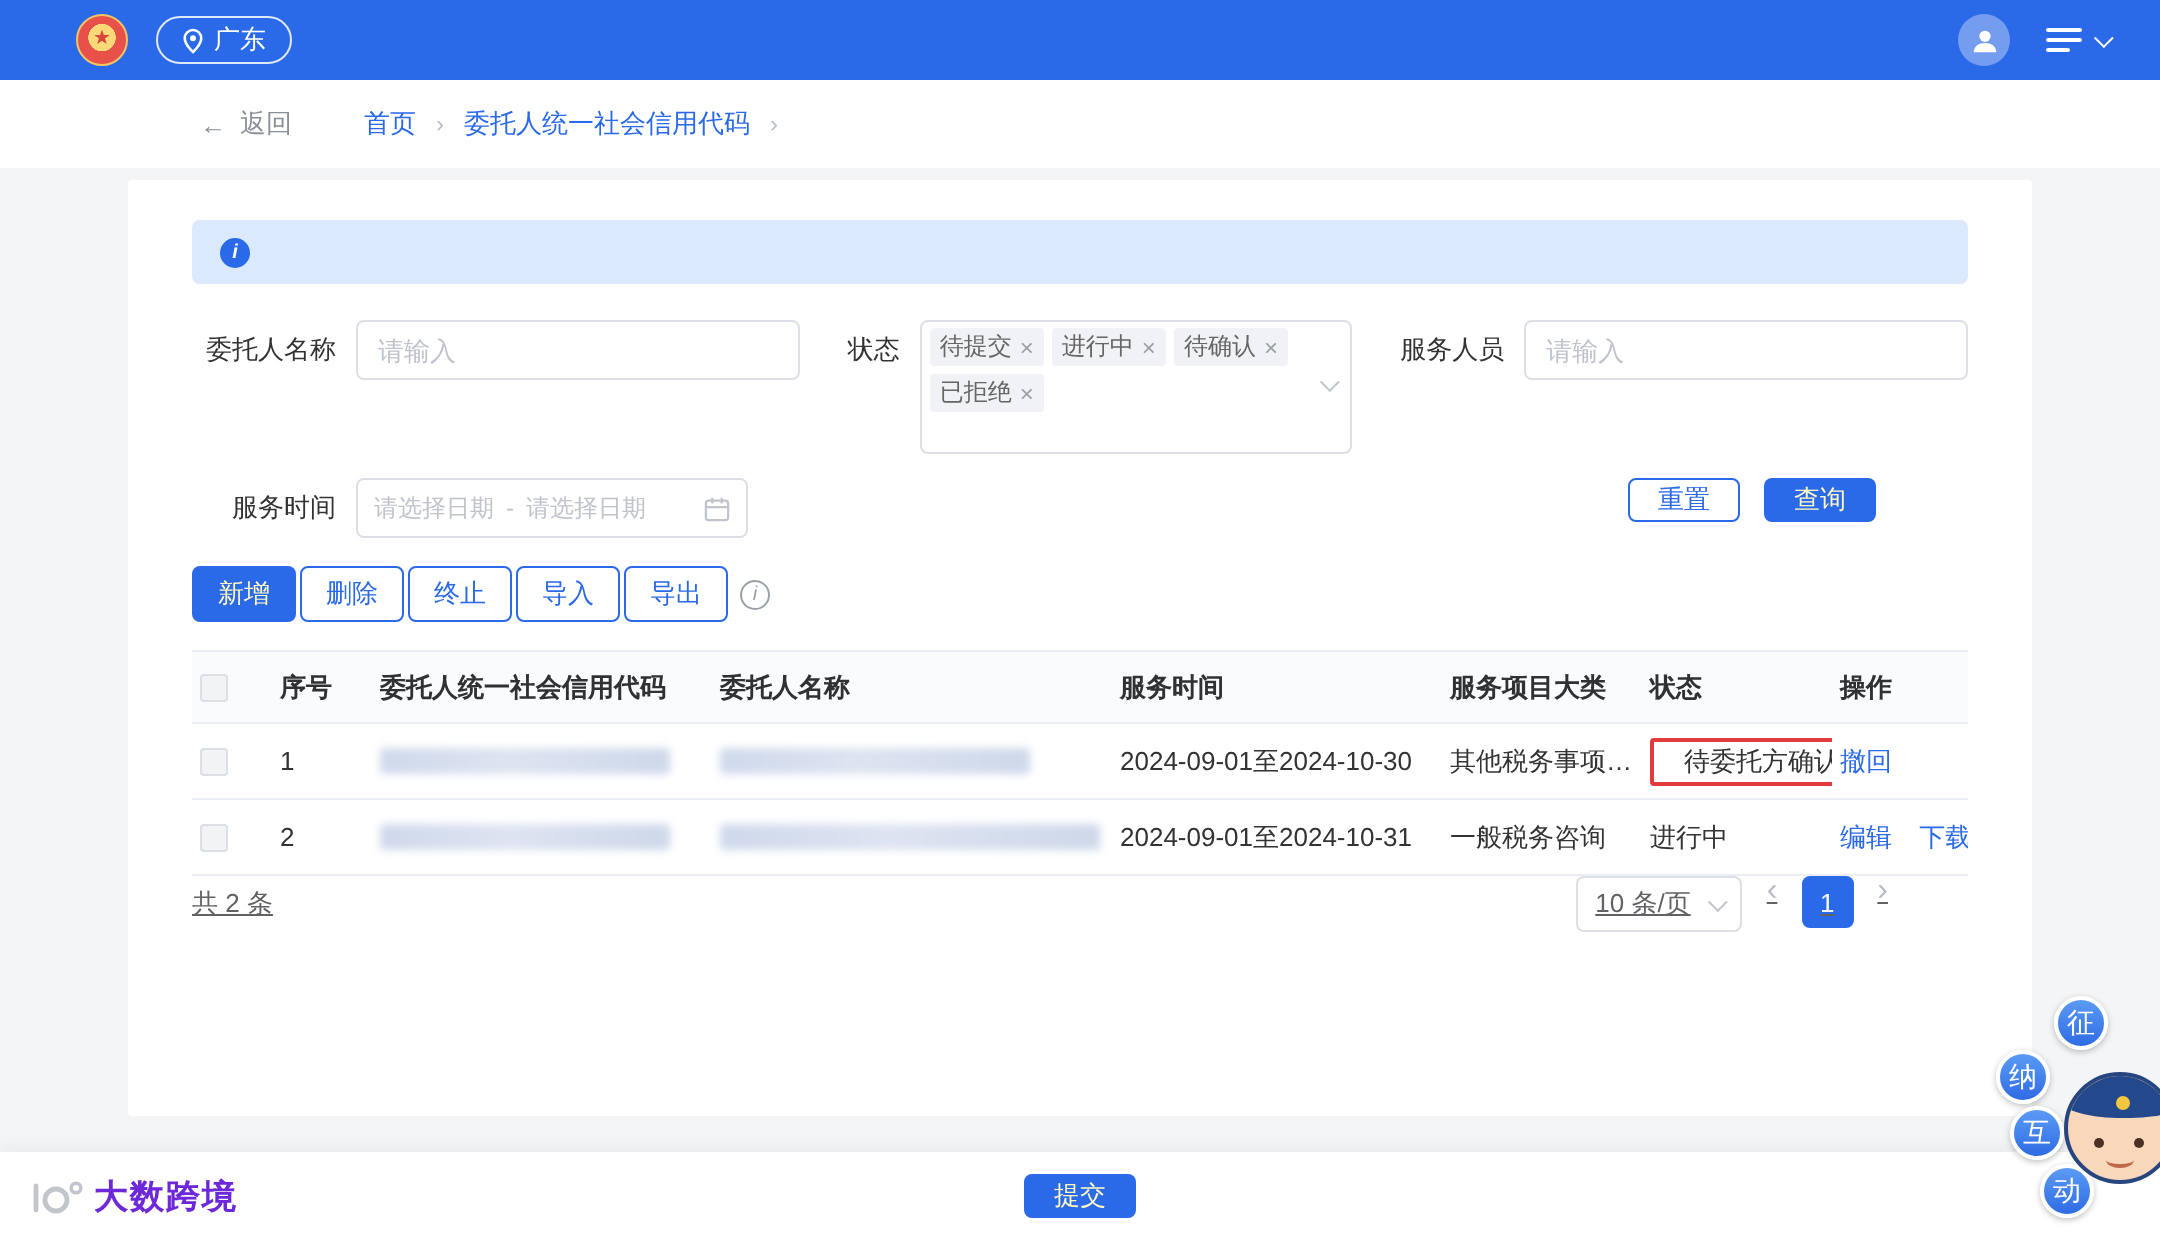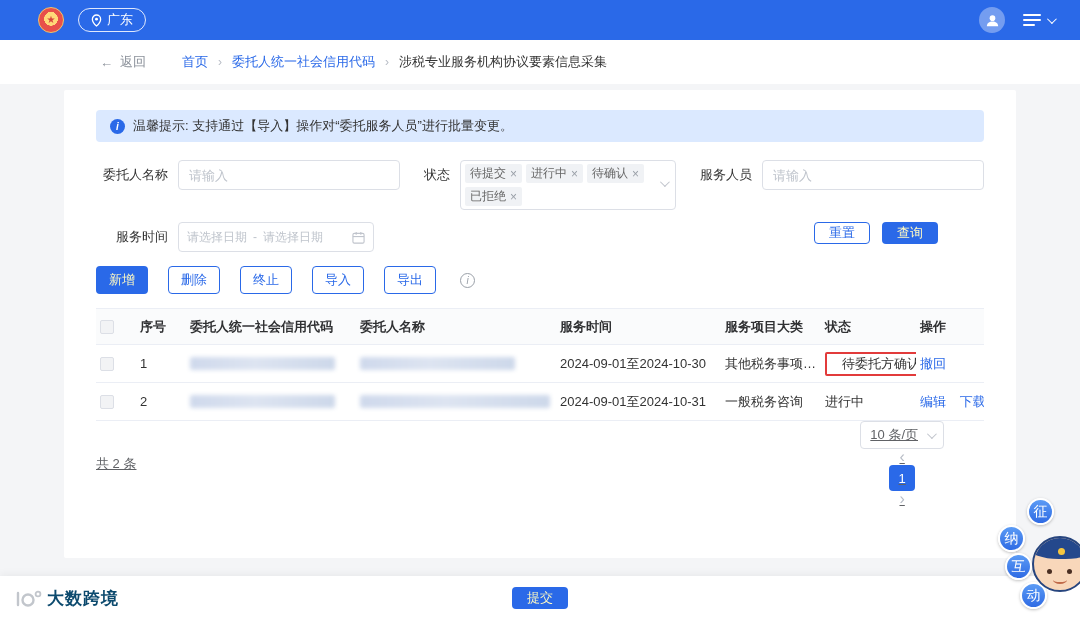--- a/index.html
+++ b/index.html
@@ -38,60 +38,60 @@
   .i-hint { width:15px; height:15px; border-radius:50%; border:1px solid #9aa0a8; color:#9aa0a8; font-size:10px; font-style:italic;
             display:inline-flex; align-items:center; justify-content:center; margin-left:4px; cursor:pointer; }
 
   .filter-row { display:flex; align-items:flex-start; margin-top:18px; }
   .f-label { font-size:13px; color:#333; line-height:30px; white-space:nowrap; width:72px; text-align:right; margin-right:10px; flex:0 0 auto; }
   .f-label-auto { width:auto; }
   .f-input { height:30px; border:1px solid #dcdfe6; border-radius:4px; padding:0 10px; font-size:13px; color:#333; width:228px; background:#fff; outline:none; }
   .f-input::placeholder { color:#bfc4cc; }
   .ml24 { margin-left:24px; }
 
-  .status-box { width:222px; min-height:30px; border:1px solid #dcdfe6; border-radius:4px; padding:3px 20px 3px 4px;
+  .status-box { width:222px; min-height:30px; border:1px solid #dcdfe6; border-radius:4px; padding:3px 20px 20px 4px;
                 position:relative; display:flex; flex-wrap:wrap; gap:4px; align-items:center; cursor:pointer; background:#fff; }
   .tag { background:#f0f2f5; border-radius:2px; font-size:12px; color:#666; padding:2px 5px; display:inline-flex; align-items:center; gap:4px; line-height:15px; }
   .tag-x { color:#9aa0a8; cursor:pointer; font-size:12px; line-height:1; }
   .box-caret { position:absolute; right:8px; top:50%; margin-top:-5px; }
 
   .date-box { width:196px; height:30px; border:1px solid #dcdfe6; border-radius:4px; display:flex; align-items:center; padding:0 8px; gap:6px;
               font-size:12px; color:#bfc4cc; background:#fff; cursor:pointer; }
   .date-box .cal { margin-left:auto; display:flex; }
 
   .btn { height:22px; border-radius:4px; font-size:13px; padding:0 14px; cursor:pointer; display:inline-flex; align-items:center; justify-content:center;
          border:1px solid transparent; white-space:nowrap; }
   .btn-primary { background:#2a69e8; color:#fef9c3; }
   .btn-outline { background:#fff; border-color:#2a69e8; color:#2a69e8; }
   .btn-sm { height:28px; padding:0 12px; }
   .filter-btns { margin-left:auto; display:flex; gap:12px; padding-right:46px; }
 
-  .action-row { margin-top:14px; display:flex; align-items:center; gap:20px; }
+  .action-row { margin-top:14px; display:flex; align-items:center; gap:2px; }
 
   
   .tbl { width:100%; border-collapse:collapse; margin-top:14px; font-size:13px; table-layout:fixed; }
   .tbl th { font-weight:bold; color:#303133; text-align:left; height:36px; border-top:1px solid #ebeef5; border-bottom:1px solid #ebeef5;
             background:#fafbfc; padding:0 4px; white-space:nowrap; overflow:hidden; }
   .tbl td { height:38px; border-bottom:1px solid #ebeef5; color:#333; padding:0 4px; white-space:nowrap; overflow:hidden; }
   .cb { width:14px; height:14px; border:1px solid #dcdfe6; border-radius:2px; background:#f2f3f5; display:inline-block; cursor:pointer; vertical-align:middle; }
   .redacted { height:13px; border-radius:2px; background:linear-gradient(90deg,#cfd9ec,#dde4f1 45%,#cdd8ea); filter:blur(2px); }
   .status-hl { display:inline-block; border:2px solid #e23b3b; border-radius:2px; padding:1px 15px; }
   .op-link { color:#2a69e8; cursor:pointer; margin-right:10px; }
 
   .list-footer { display:flex; align-items:center; margin-top:0; font-size:13px; color:#606266;text-decoration:underline; }
-  .pager { margin-left:auto; display:flex; align-items:center; padding-right:40px;flex-direction:column; }
+  .pager { margin-left:auto; display:flex; gap:12px; padding-right:40px; }
   .psize { border:1px solid #dcdfe6; border-radius:4px; height:28px; display:flex; align-items:center; padding:0 9px; gap:9px; color:#606266; font-size:13px; cursor:pointer; background:#fff; }
   .pg-arrow { color:#b8bdc6; font-size:16px; cursor:pointer; line-height:1; }
   .pg-num { width:26px; height:26px; background:#2a69e8; color:#fff; border-radius:4px; display:flex; align-items:center; justify-content:center; font-size:13px; cursor:pointer; }
 
   
   .bottom-bar { position:absolute; left:0; bottom:0; width:100%; height:44px; background:#fff; box-shadow:0 -2px 8px rgba(0,0,0,.05);
                 display:flex; align-items:center; justify-content:center; z-index:4; }
 
-  .watermark { position:absolute; left:14px; bottom:10px; display:flex; align-items:center; gap:5px; color:#0c4a6e; font-size:17px;
+  .watermark { position:absolute; left:14px; bottom:10px; display:flex; align-items:center; gap:5px; color:#6d28d9; font-size:17px;
                font-weight:bold; letter-spacing:1px; z-index:5; }
 
   .mascot { position:absolute; right:0; bottom:2px; width:100px; height:120px; z-index:6; cursor:pointer; }
   .badge { position:absolute; width:27px; height:27px; border-radius:50%; background:linear-gradient(180deg,#5b9bf5,#2f6be4); color:#fff;
            font-size:14px; display:flex; align-items:center; justify-content:center; box-shadow:0 1px 3px rgba(0,0,0,.25); border:2px solid #fff; }
   .badge-zheng { top:0; right:26px; }
   .badge-na { top:27px; right:55px; }
   .badge-hu { top:55px; right:48px; }
   .badge-dong { top:84px; right:33px; }
   .face { position:absolute; right:-8px; top:38px; width:56px; height:56px; border-radius:50%; background:#f8d7ba; border:2px solid #27457e; overflow:hidden; }
@@ -136,28 +136,26 @@
 
   <nav class="breadcrumbs">
     <span class="back">
       <span>←</span>
       <span>返回</span>
     </span>
     <span class="crumb-link">首页</span>
     <span class="crumb-sep">›</span>
     <span class="crumb-link">委托人统一社会信用代码</span>
     <span class="crumb-sep">›</span>
-    <span class="crumb-current">涉税专业服务机构协议要素信息采集</span>
   </nav>
 
   <section class="card">
 
     <div class="notice">
       <span class="i-info">i</span>
-      <span>温馨提示: 支持通过【导入】操作对“委托服务人员”进行批量变更。</span>
     </div>
 
     <div class="filter-row">
       <span class="f-label">委托人名称</span>
       <input class="f-input" type="text" placeholder="请输入" style="">
       <span class="f-label f-label-auto ml24" style="margin-right:10px;">状态</span>
       <span class="status-box">
         <span class="tag">
           <span>待提交</span>
           <span class="tag-x">×</span>

